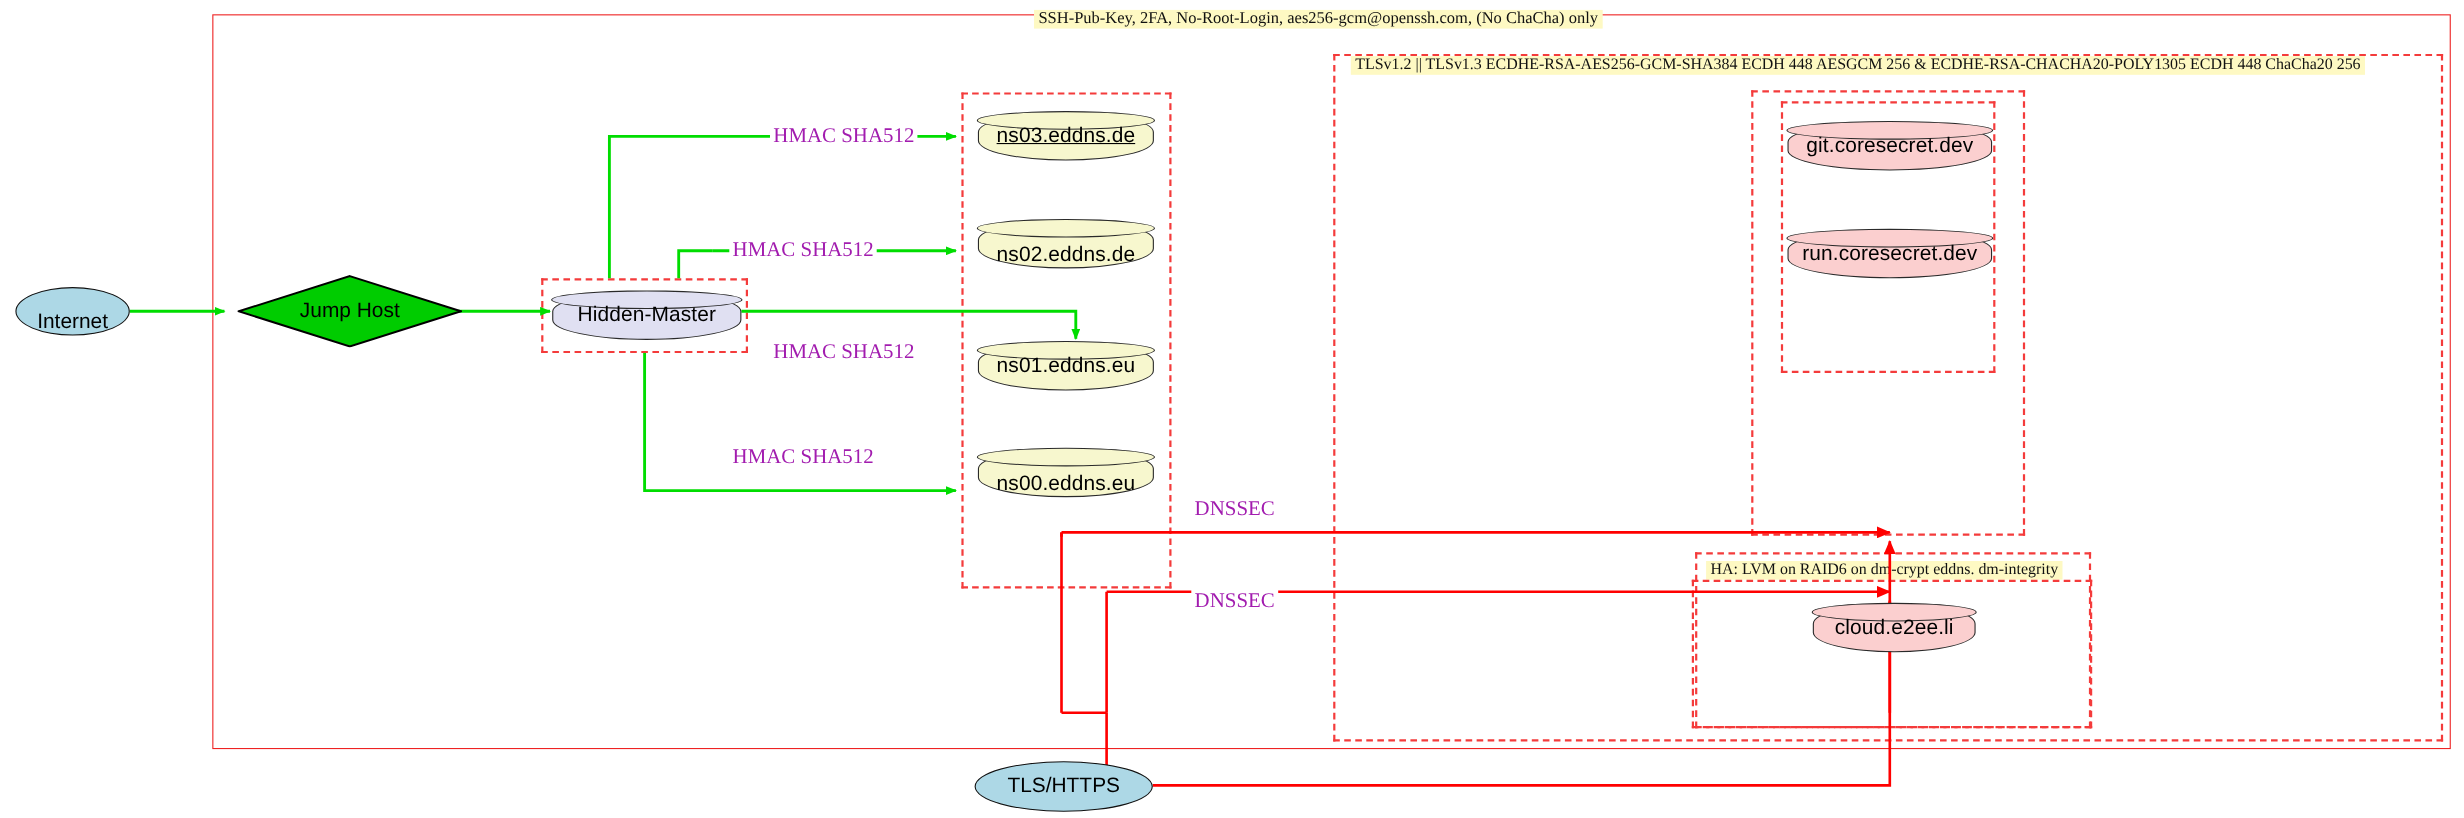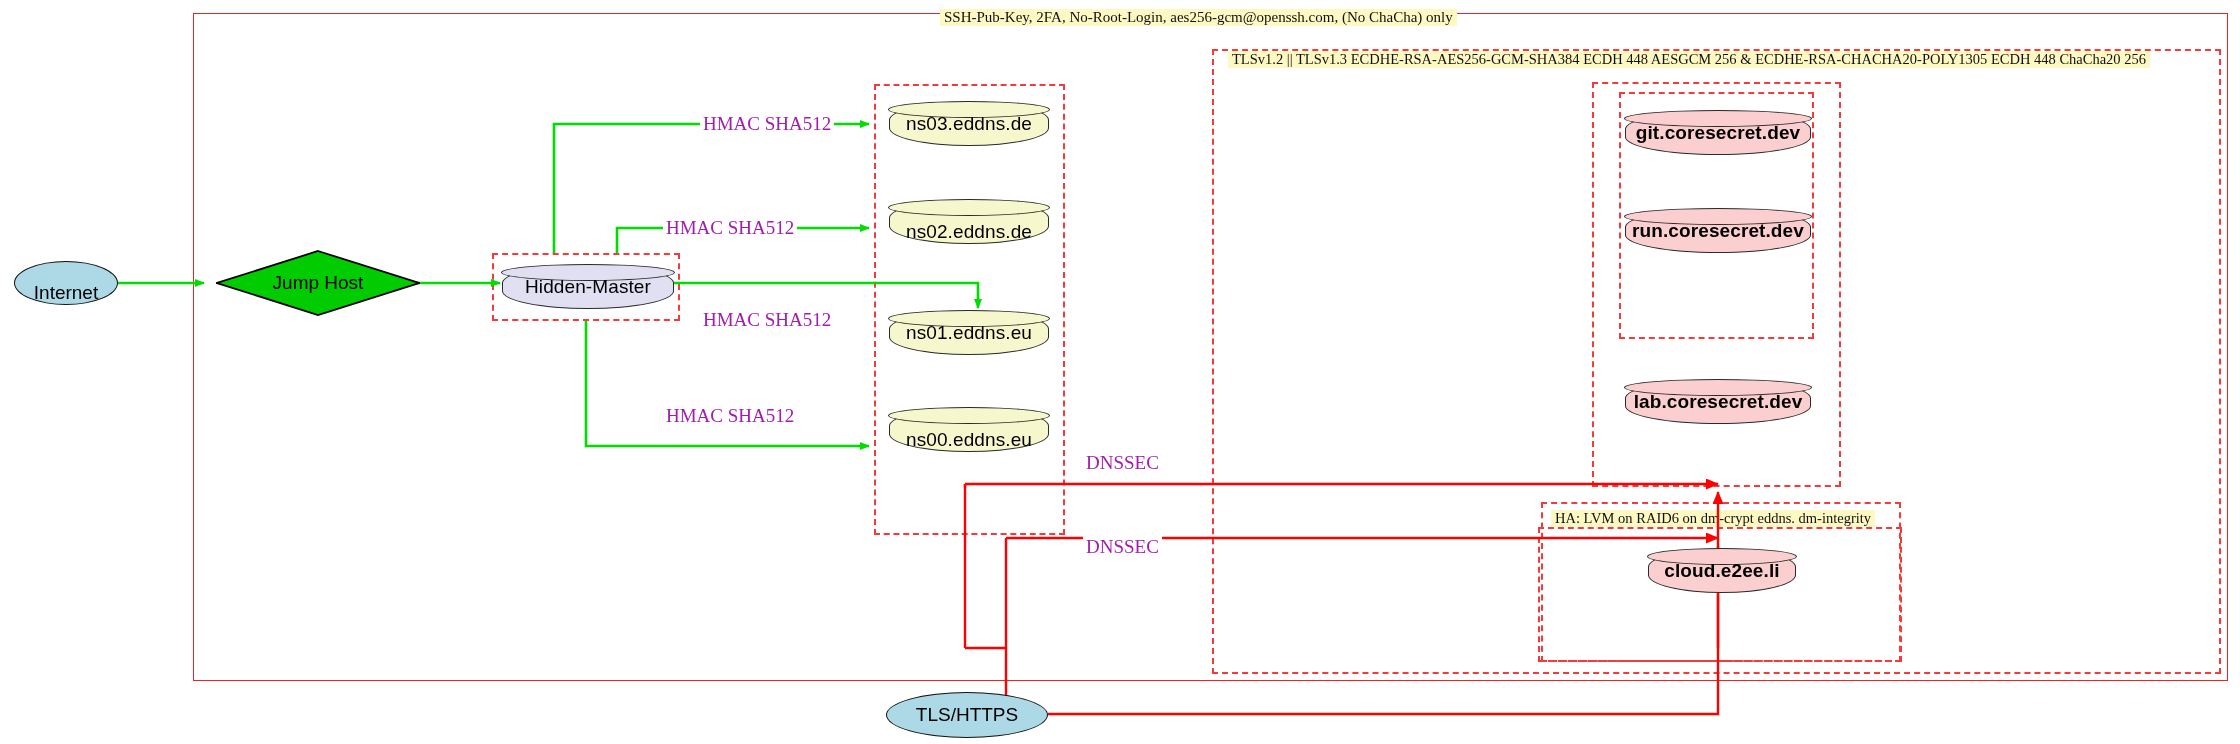--- a/index.html
+++ b/index.html
@@ -22,21 +22,21 @@
         align-items:center;justify-content:center;color:#000;}
 
   .cyl{border:1.6px solid #2a2a2a;border-radius:50%/18px;
        box-shadow:inset 0 9px 0 -6px rgba(0,0,0,.0);}
   .cyl .cap{position:absolute;left:-1.6px;right:-1.6px;top:-1.6px;height:17px;
        border:1.6px solid #2a2a2a;border-radius:50%;box-sizing:border-box;}
   .cyl .txt{position:relative;z-index:2;font-size:19px;letter-spacing:.1px;}
 
   .cyl-yellow{background:#f7f7ce;}
   .cyl-yellow .cap{background:#f7f7ce;}
-  .cyl-pink{background:#fbcfcf;font-weight:bold;}
+  .cyl-pink{background:#fbcfcf;}
   .cyl-pink .cap{background:#fbcfcf;}
   .cyl-lav{background:#e0e0f2;}
   .cyl-lav .cap{background:#e0e0f2;}
 
   .ellipse{border:1.8px solid #111;border-radius:50%;background:#add8e6;
            font-size:19px;}
 
   .diamond-wrap{position:absolute;}
   .diamond-wrap .dlabel{position:absolute;left:0;right:0;top:0;bottom:0;
       display:flex;align-items:center;justify-content:center;font-size:19px;
@@ -125,21 +125,21 @@
       <polygon points="102,1 203,33 102,65 1,33" fill="#00cc00" stroke="#000" stroke-width="1.8"></polygon>
     </svg>
     <div class="dlabel">Jump Host</div>
   </div>
 
   <div class="node cyl cyl-lav" style="left:502px;top:265px;width:172px;height:44px;">
     <span class="cap"></span>
     <span class="txt">Hidden-Master</span>
   </div>
 
-  <div class="node cyl cyl-yellow" style="left:889px;top:102px;width:160px;height:44px;">
+  <div class="node cyl cyl-yellow" style="left:889px;top:102px;width:160px;height:44px;text-decoration:underline;">
     <span class="cap"></span>
     <span class="txt">ns03.eddns.de</span>
   </div>
   <div class="node cyl cyl-yellow" style="left:889px;top:200px;width:160px;height:44px;align-items:flex-end;">
     <span class="cap"></span>
     <span class="txt">ns02.eddns.de</span>
   </div>
   <div class="node cyl cyl-yellow" style="left:889px;top:311px;width:160px;height:44px;">
     <span class="cap"></span>
     <span class="txt">ns01.eddns.eu</span>
@@ -150,24 +150,20 @@
   </div>
 
   <div class="node cyl cyl-pink" style="left:1625px;top:111px;width:186px;height:44px;">
     <span class="cap"></span>
     <span class="txt">git.coresecret.dev</span>
   </div>
   <div class="node cyl cyl-pink" style="left:1625px;top:209px;width:186px;height:44px;">
     <span class="cap"></span>
     <span class="txt">run.coresecret.dev</span>
   </div>
-  <div class="node cyl cyl-pink" style="left:1625px;top:380px;width:186px;height:44px;">
-    <span class="cap"></span>
-    <span class="txt">lab.coresecret.dev</span>
-  </div>
   <div class="node cyl cyl-pink" style="left:1648px;top:549px;width:148px;height:44px;">
     <span class="cap"></span>
     <span class="txt">cloud.e2ee.li</span>
   </div>
 
   <div class="node ellipse" style="left:886px;top:692px;width:162px;height:46px;">
     <span>TLS/HTTPS</span>
   </div>
 
   <div class="edge-label" style="left:700px;top:113px;">HMAC SHA512</div>

